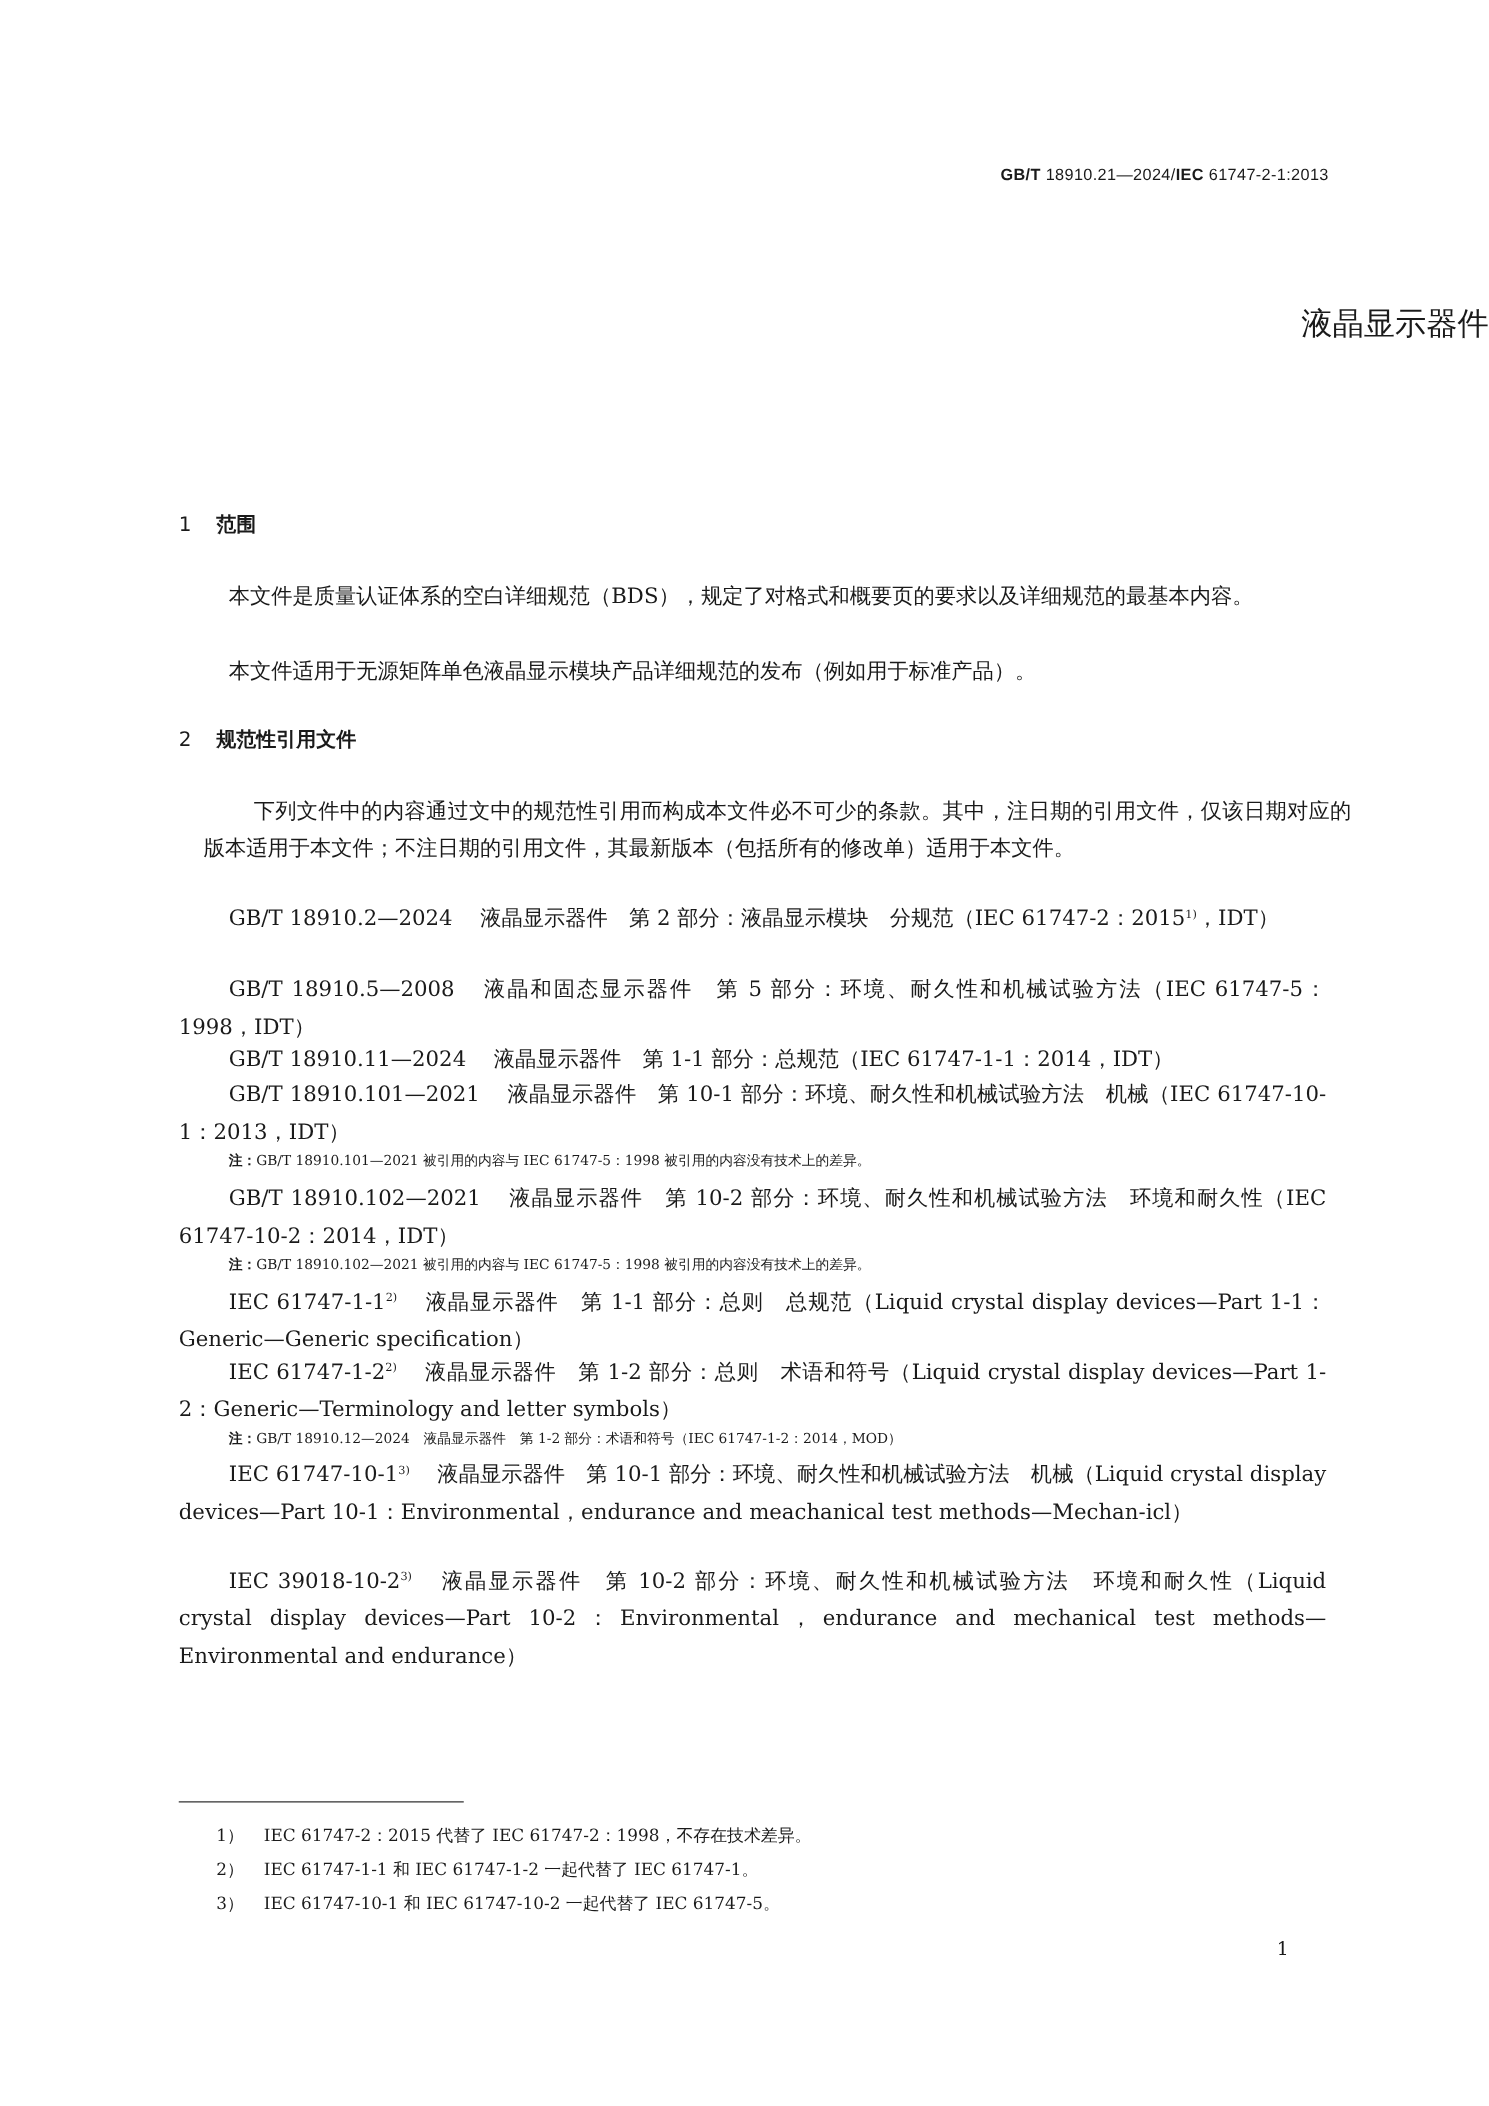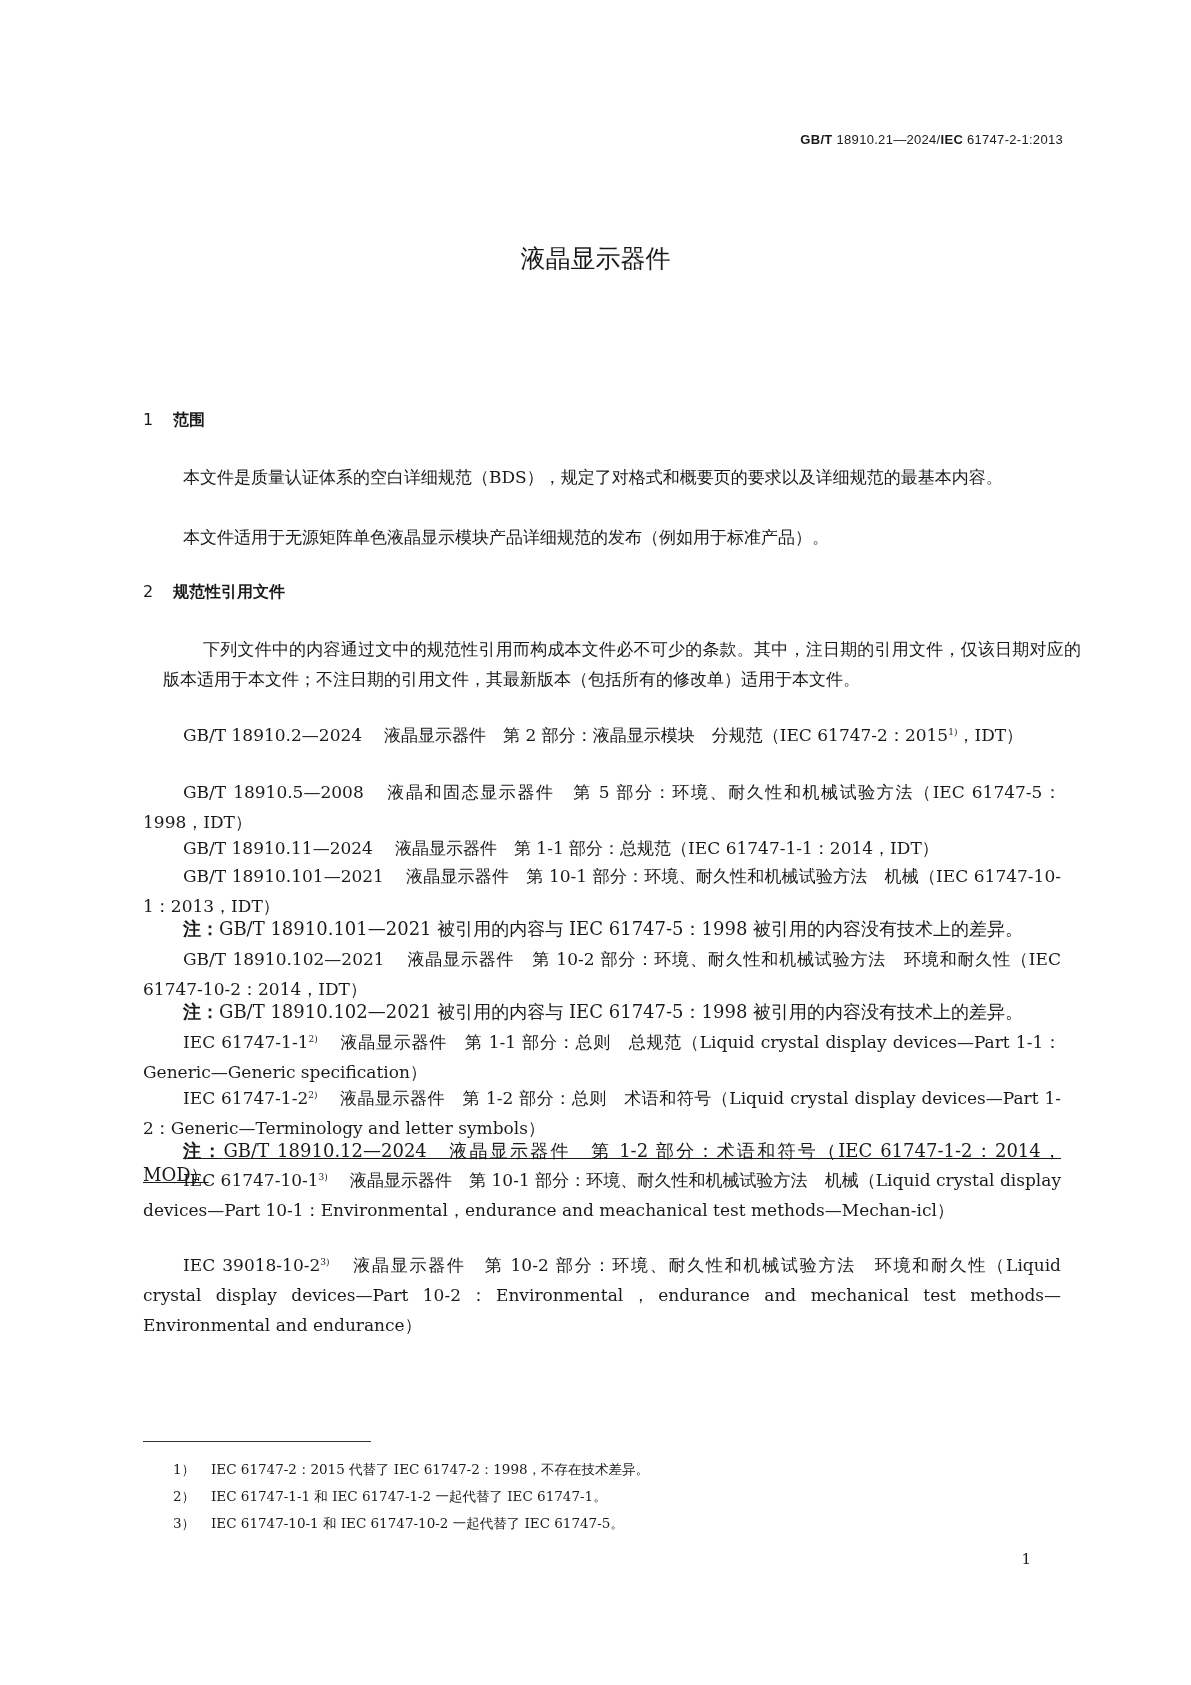--- a/index.html
+++ b/index.html
@@ -9,37 +9,37 @@
       color: #1a1a1a;
     }
     .header-id {
       position: absolute; top: 132px; right: 128px;
       font-family: "Liberation Sans", "DejaVu Sans", sans-serif;
       font-size: 13px; letter-spacing: 0.3px;
     }
     .header-id b { font-weight: bold; }
     .title-block {
       position: absolute; top: 238px; left: 0; width: 1191px;
-      text-align: center;
+      text-align: right;
       font-family: "DejaVu Sans", "Liberation Sans", sans-serif;
       font-size: 25px; line-height: 42px;
     }
     .title-block div { margin: 0; }
     .section-heading {
       position: absolute; left: 143px;
       font-family: "DejaVu Sans", "Liberation Sans", sans-serif;
       font-size: 16px; font-weight: bold;
     }
     .section-heading .num { display: inline-block; width: 30px; font-weight: normal; }
     .para {
       position: absolute; left: 143px; width: 918px;
       font-size: 17px; line-height: 30px; text-align: justify;
     }
     .indent { text-indent: 40px; }
-    .note { font-size: 18px; line-height: 24px; }
+    .note { font-size: 11px; line-height: 24px; }
     .note b { font-weight: bold; }
     sup { font-size: 9px; vertical-align: 6px; line-height: 0; }
     .fn-rule {
       position: absolute; left: 143px; top: 1441px; width: 228px;
       border-top: 1px solid #333;
     }
     .footnote {
       position: absolute; left: 175px;
       font-size: 13.5px; line-height: 20px;
     }
@@ -89,21 +89,21 @@
 </div>
 <div class="para note indent" style="top:1000px;">
   <b>注：</b><span>GB/T 18910.102—2021 被引用的内容与 IEC 61747-5：1998 被引用的内容没有技术上的差异。</span>
 </div>
 <div class="para indent" style="top:1027px;">
   <span>IEC 61747-1-1</span><sup>2)</sup><span class="gap"></span><span>液晶显示器件　第 1-1 部分：总则　总规范（Liquid crystal display devices—Part 1-1：Generic—Generic specification）</span>
 </div>
 <div class="para indent" style="top:1083px;">
   <span>IEC 61747-1-2</span><sup>2)</sup><span class="gap"></span><span>液晶显示器件　第 1-2 部分：总则　术语和符号（Liquid crystal display devices—Part 1-2：Generic—Terminology and letter symbols）</span>
 </div>
-<div class="para note indent" style="top:1139px;text-decoration:underline;">
+<div class="para note indent" style="top:1139px;">
   <b>注：</b><span>GB/T 18910.12—2024　液晶显示器件　第 1-2 部分：术语和符号（IEC 61747-1-2：2014，MOD）</span>
 </div>
 <div class="para indent" style="top:1165px;">
   <span>IEC 61747-10-1</span><sup>3)</sup><span class="gap"></span><span>液晶显示器件　第 10-1 部分：环境、耐久性和机械试验方法　机械（Liquid crystal display devices—Part 10-1：Environmental，endurance and meachanical test methods—Mechan-icl）</span>
 </div>
 <div class="para indent" style="top:1250px;">
   <span>IEC 39018-10-2</span><sup>3)</sup><span class="gap"></span><span>液晶显示器件　第 10-2 部分：环境、耐久性和机械试验方法　环境和耐久性（Liquid crystal display devices—Part 10-2：Environmental，endurance and mechanical test methods—Environmental and endurance）</span>
 </div>
 
 <div class="fn-rule"></div>

